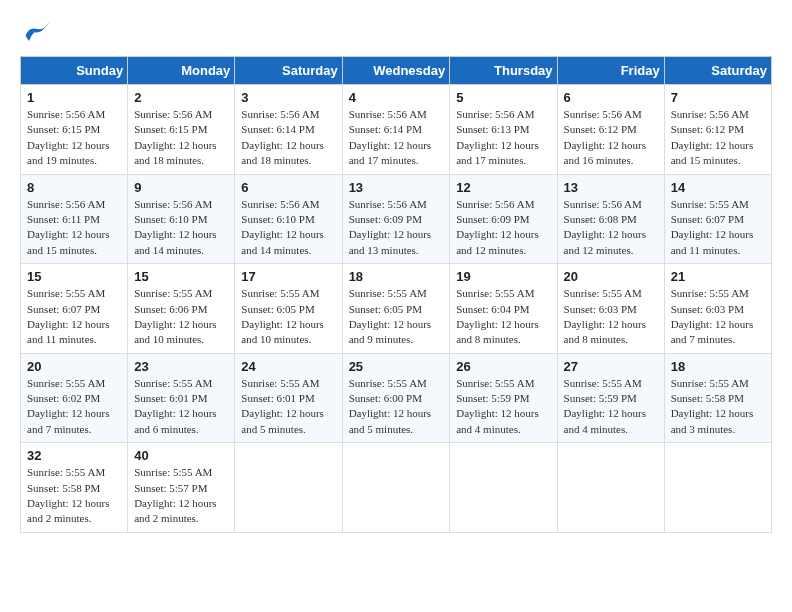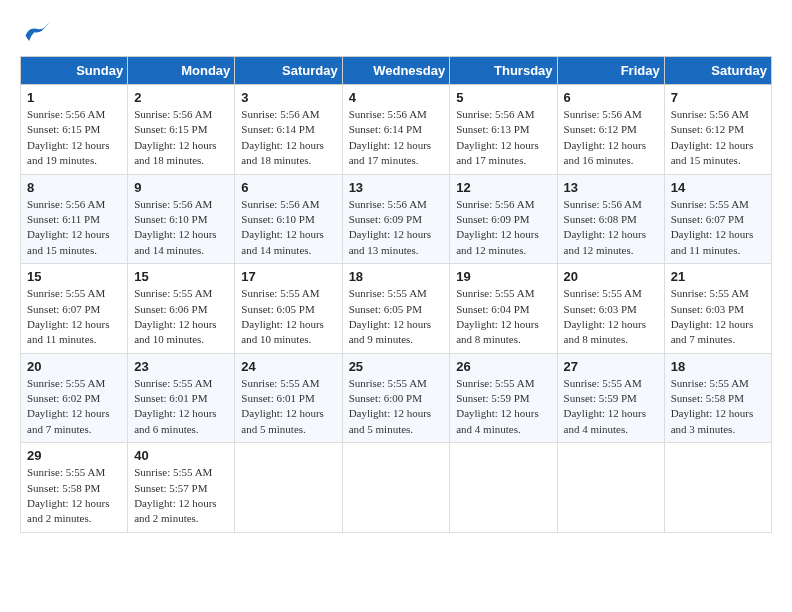--- a/index.html
+++ b/index.html
@@ -238,21 +238,21 @@
         <div class="day-number">27</div>
         <div class="day-info">Sunrise: 5:55 AM<br>Sunset: 5:59 PM<br>Daylight: 12 hours and 4 minutes.</div>
       </td>
         <td>
         <div class="day-number">18</div>
         <div class="day-info">Sunrise: 5:55 AM<br>Sunset: 5:58 PM<br>Daylight: 12 hours and 3 minutes.</div>
       </td>
       </tr>
       <tr>
         <td>
-        <div class="day-number">29</div>
+        <div class="day-number">32</div>
         <div class="day-info">Sunrise: 5:55 AM<br>Sunset: 5:58 PM<br>Daylight: 12 hours and 2 minutes.</div>
       </td>
         <td>
         <div class="day-number">40</div>
         <div class="day-info">Sunrise: 5:55 AM<br>Sunset: 5:57 PM<br>Daylight: 12 hours and 2 minutes.</div>
       </td>
         <td class="empty-cell"></td>
         <td class="empty-cell"></td>
         <td class="empty-cell"></td>
         <td class="empty-cell"></td>

